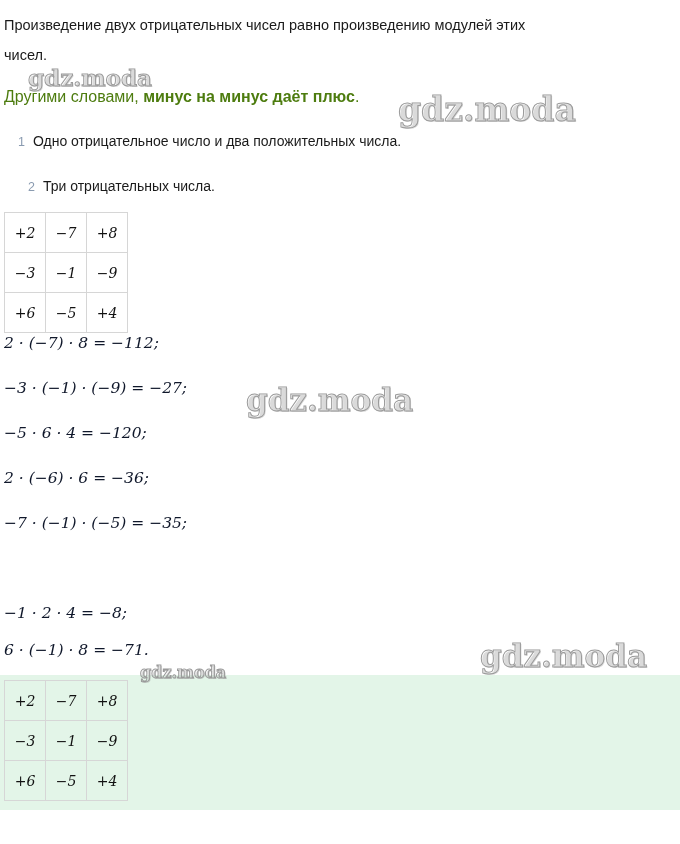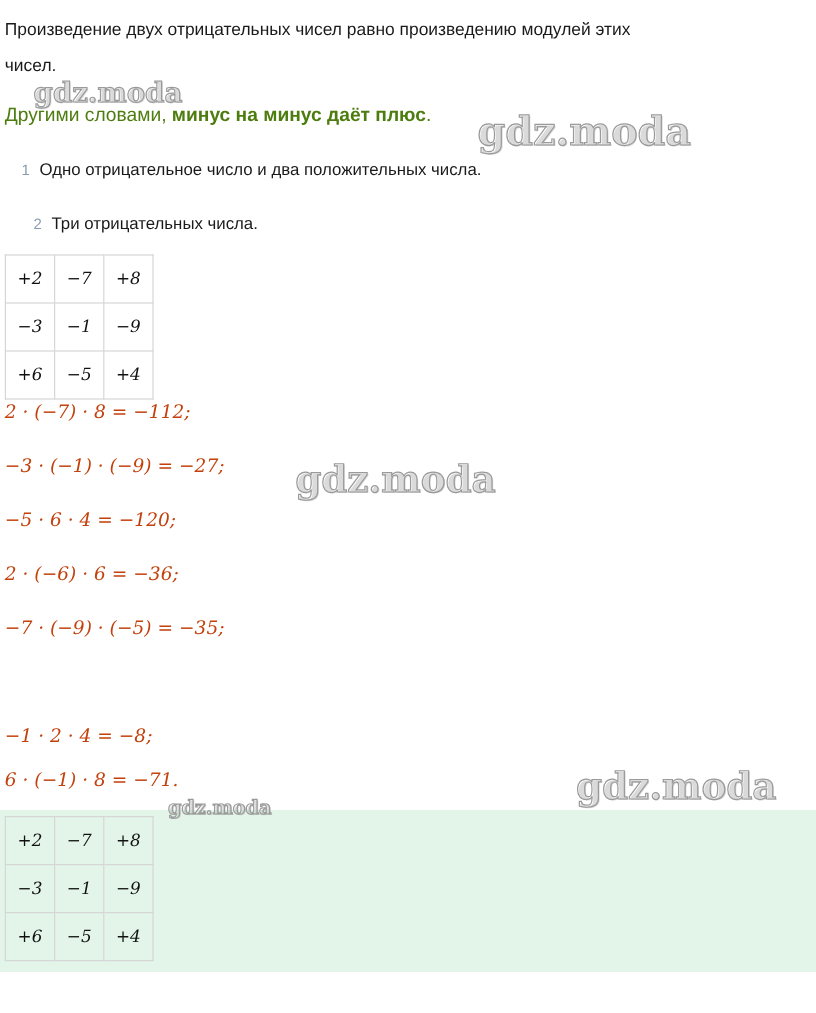--- a/index.html
+++ b/index.html
@@ -73,21 +73,21 @@
   }
   .grid-top { left: 4px; top: 212px; }
   .grid-bottom { left: 4px; top: 680px; }
 
   .eq {
     position: absolute;
     left: 4px;
     font-family: "DejaVu Serif", serif;
     font-style: italic;
     font-size: 15.5px;
-    color: #c2410c;
+    color: #0f172a;
     white-space: nowrap;
   }
 
   .greenband {
     position: absolute;
     left: 0;
     top: 675px;
     width: 680px;
     height: 135px;
     background: #e3f5e8;
@@ -149,21 +149,21 @@
       <td>−5</td>
       <td>+4</td>
     </tr>
   </tbody>
     </table>
 
   <div class="eq" style="top:334px">2 · (−7) · 8 = −112;</div>
   <div class="eq" style="top:379px">−3 · (−1) · (−9) = −27;</div>
   <div class="eq" style="top:424px">−5 · 6 · 4 = −120;</div>
   <div class="eq" style="top:469px">2 · (−6) · 6 = −36;</div>
-  <div class="eq" style="top:514px">−7 · (−9) · (−5) = −35;</div>
+  <div class="eq" style="top:514px">−7 · (−1) · (−5) = −35;</div>
   <div class="eq" style="top:604px">−1 · 2 · 4 = −8;</div>
   <div class="eq" style="top:641px">6 · (−1) · 8 = −71.</div>
 
   <div class="greenband"></div>
 
   <table class="grid grid-bottom">
     <tbody>
         <tr>
       <td>+2</td>
       <td>−7</td>

